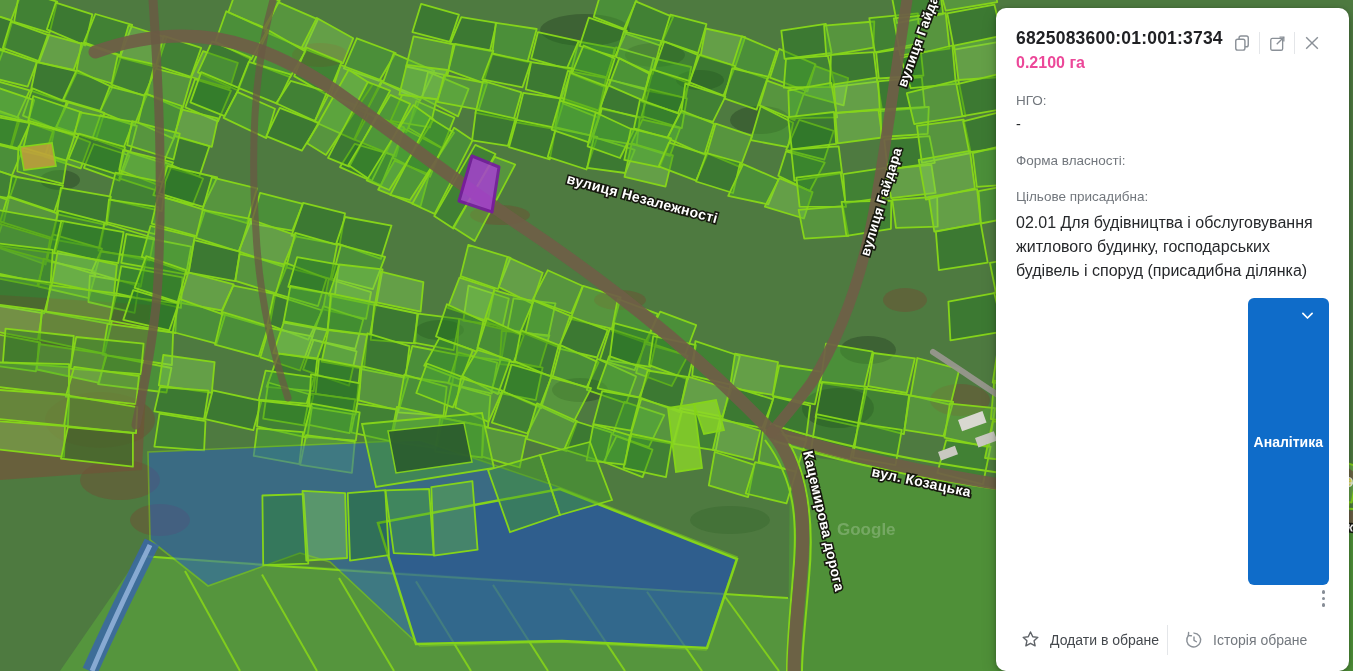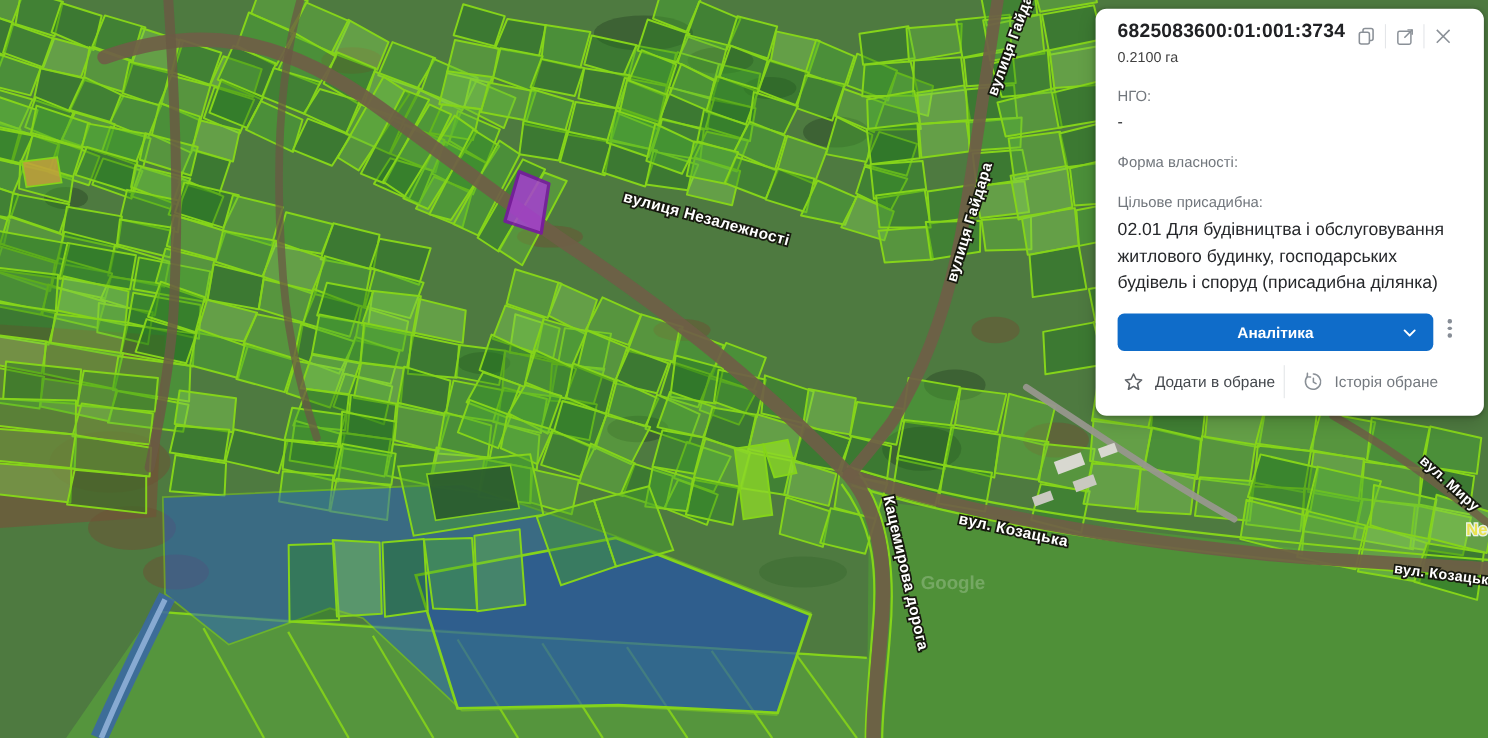--- a/index.html
+++ b/index.html
@@ -9,36 +9,36 @@
   .street-label{font-family:"Liberation Sans",sans-serif;font-weight:bold;fill:#ffffff;
     stroke:#17190f;stroke-width:3.2px;paint-order:stroke;letter-spacing:.4px;}
   .place-label{font-family:"Liberation Sans",sans-serif;font-weight:bold;fill:#e9e34f;
     stroke:rgba(255,255,255,.85);stroke-width:2.4px;paint-order:stroke;}
   .map-watermark{font-family:"Liberation Sans",sans-serif;font-weight:bold;
     fill:rgba(255,255,255,.22);}
 
   
   .panel{position:absolute;left:996px;top:8px;width:313px;background:#fff;border-radius:10px;
     box-shadow:0 1px 4px rgba(0,0,0,.28),0 5px 16px rgba(0,0,0,.16);
-    padding:10px 20px 16px 20px;color:#26282b;}
+    padding:20px 20px 16px 20px;color:#26282b;}
   .panel-header{display:flex;justify-content:space-between;align-items:flex-start;}
   .parcel-id{font-size:17.5px;font-weight:bold;color:#202124;letter-spacing:.2px;}
-  .parcel-area{font-size:13px;color:#404040;margin-top:5px;}
+  .parcel-area{font-size:16px;color:#ec4899;margin-top:5px;font-weight:bold;}
   .header-icons{display:flex;align-items:center;margin-top:2px;}
   .icon-btn{display:flex;align-items:center;justify-content:center;width:34px;height:26px;
     background:none;border:none;padding:0;cursor:pointer;color:#8a9097;}
   .icon-btn svg{stroke:#8a9097;}
   .vdiv{width:1px;height:22px;background:#e4e6e9;}
   .vdiv.tall{height:30px;margin:0 6px;}
   .field-label{color:#72777d;font-size:13.5px;margin-top:21px;}
   .field-value{color:#26282b;font-size:14.5px;margin-top:8px;}
   .ownership-row{display:flex;align-items:center;gap:9px;margin-top:9px;}
   .dot{width:9px;height:9px;border-radius:50%;flex:0 0 auto;}
   .purpose-text{color:#26282b;font-size:16px;line-height:1.5;margin-top:7px;}
-  .actions-row{display:flex;align-items:flex-start;margin-top:15px;}
+  .actions-row{display:flex;align-items:flex-end;margin-top:15px;flex-direction:column;}
   .analytics-btn{position:relative;flex:0 0 287px;height:34px;border:none;border-radius:6px;
     background:#0f6cc9;color:#fff;font-family:"Liberation Sans",sans-serif;
     font-size:14px;font-weight:bold;cursor:pointer;display:flex;align-items:center;justify-content:center;}
   .analytics-btn .chev{position:absolute;right:13px;top:9px;}
   .kebab{border:none;background:none;cursor:pointer;margin-left:9px;padding:5px 4px;
     display:flex;flex-direction:column;gap:3px;align-items:center;}
   .kebab i{width:3.5px;height:3.5px;border-radius:50%;background:#878d96;display:block;}
   .footer-row{display:flex;margin-top:13px;}
   .footer-action{display:flex;align-items:center;gap:9px;border:none;background:none;cursor:pointer;
     font-family:"Liberation Sans",sans-serif;font-size:14px;padding:4px 2px;}

